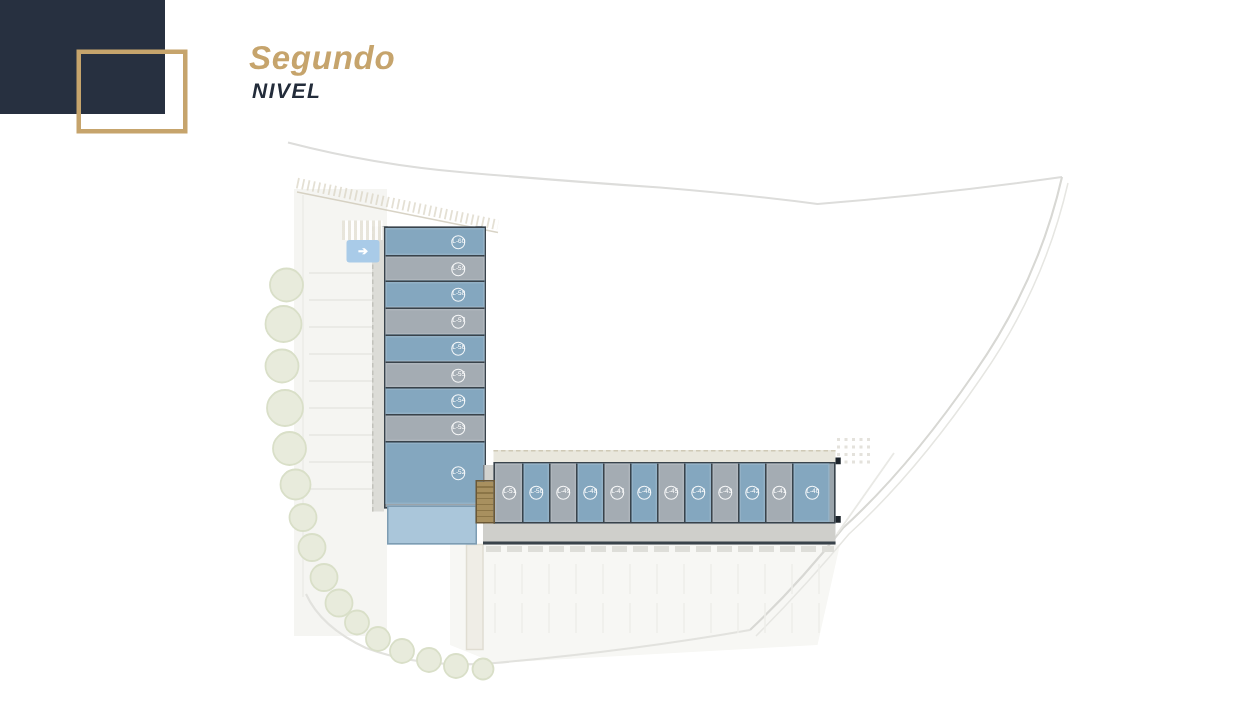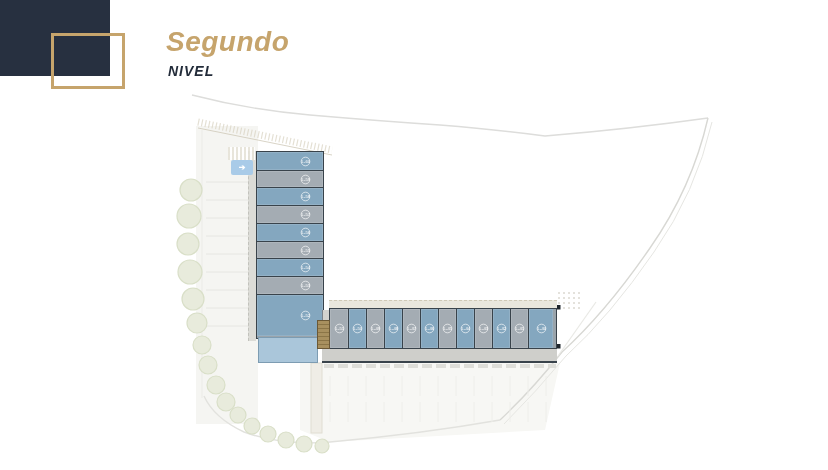--- a/index.html
+++ b/index.html
@@ -4,22 +4,22 @@
 <style>
   html,body{margin:0;padding:0;}
   body{
     width:828px;height:470px;position:relative;overflow:hidden;
     background:#ffffff;font-family:"Liberation Sans",sans-serif;
   }
   
   .logo-block{position:absolute;left:0;top:0;width:110px;height:76px;background:#273040;}
   .logo-outline{position:absolute;left:51px;top:33px;width:68px;height:50px;border:3px solid #c6a46c;background:transparent;}
   
-  .page-title{position:absolute;left:166px;top:26px;font-size:28px;font-weight:800;font-style:italic;color:#c6a46c;letter-spacing:.5px;}
-  .page-subtitle{position:absolute;left:168px;top:63px;font-size:14px;font-weight:800;font-style:italic;color:#232c3a;letter-spacing:1px;}
+  .page-title{position:absolute;left:166px;top:26px;font-size:22px;font-weight:800;font-style:italic;color:#c6a46c;letter-spacing:.5px;}
+  .page-subtitle{position:absolute;left:168px;top:52px;font-size:14px;font-weight:800;font-style:italic;color:#232c3a;letter-spacing:1px;}
   
   #deco{position:absolute;left:0;top:0;width:828px;height:470px;}
   
   .wing{position:absolute;box-sizing:border-box;border:1.5px solid #39434b;display:flex;}
   #vwing{left:256px;top:151px;width:68px;height:188px;flex-direction:column;background:#9aa4ab;}
   #hwing{left:329px;top:308px;width:228px;height:41px;flex-direction:row;background:#9aa4ab;}
   .unit{box-sizing:border-box;display:flex;align-items:center;position:relative;}
   .unit.blue{background:#84a7bf;box-shadow:inset 0 0 0 1px rgba(255,255,255,.12);}
   .unit.gray{background:#a4acb3;box-shadow:inset 0 0 0 1px rgba(255,255,255,.12);}
   #vwing .unit{width:100%;border-top:1.5px solid #39434b;justify-content:flex-end;padding-right:11px;}

